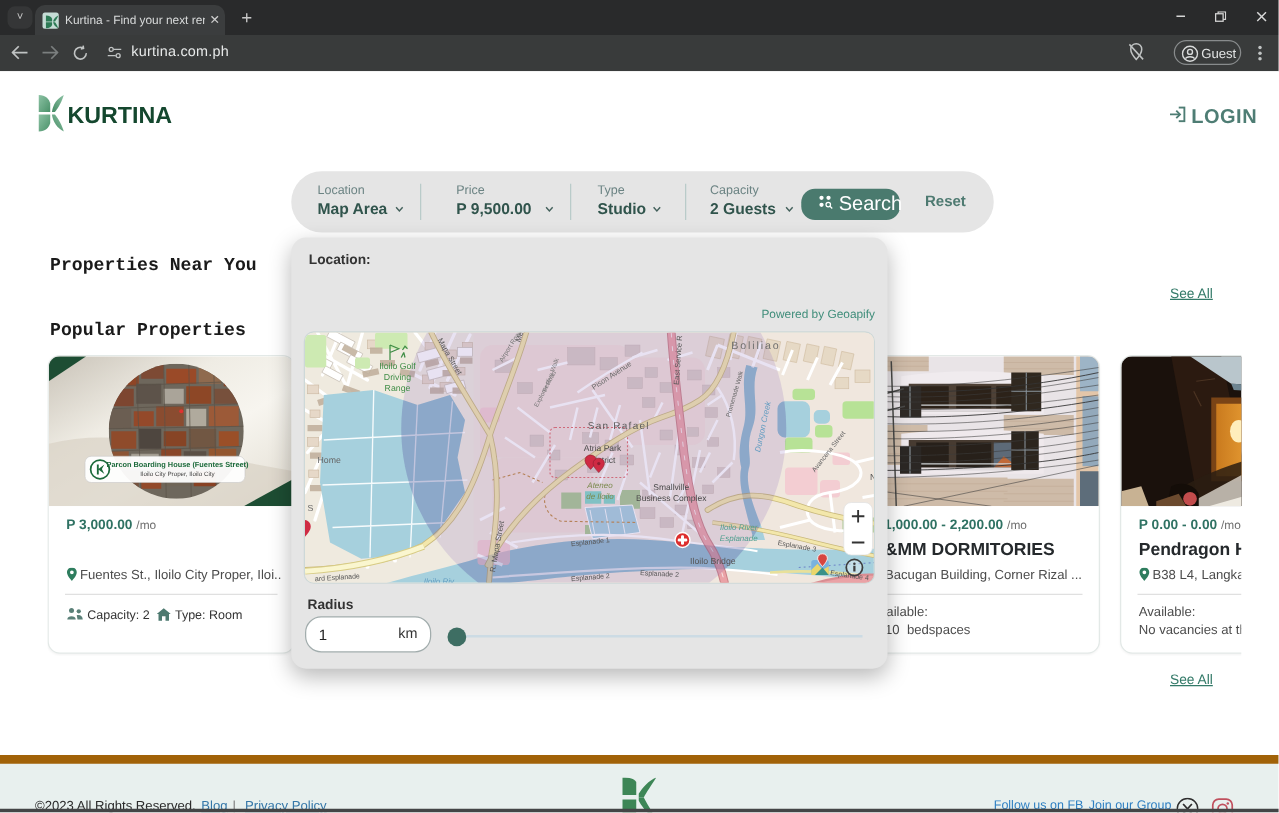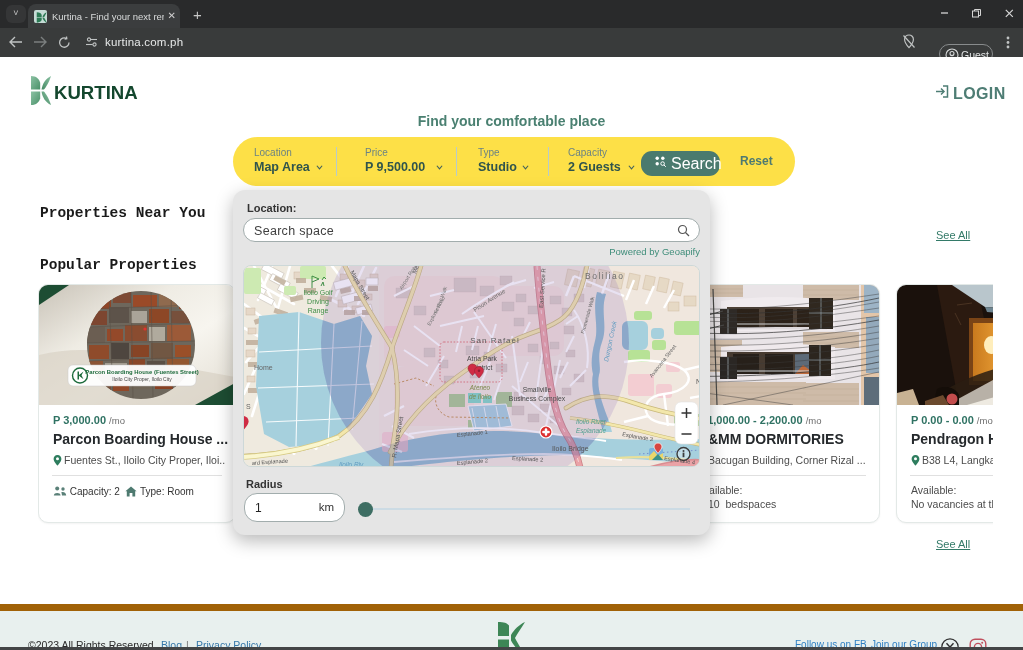--- a/index.html
+++ b/index.html
@@ -12,31 +12,31 @@
   #tabsearch { left:6px; top:5px; width:20px; height:18px; border-radius:6px; background:#353637; color:#c7c7c7; text-align:center; font-size:9px; line-height:17px; }
   #tab { left:28px; top:4px; width:152px; height:24px; background:#3b3d3e; border-radius:8px 8px 0 0; color:#d9dbdb; font-size:10px; }
   #tab .fav { position:absolute; left:6px; top:6px; width:13px; height:13px; background:#c5dcd6; border-radius:2px; }
   #tab .fav svg { position:absolute; left:1.5px; top:1.5px; }
   #tab .ttl { position:absolute; left:24px; top:7px; width:112px; font-size:9.5px; white-space:nowrap; overflow:hidden; }
   #tab .x { position:absolute; right:4px; top:6px; font-size:10px; color:#cfcfcf; }
   #newtab { left:193px; top:6px; color:#c7c7c7; font-size:15px; font-weight:400; }
 
   #toolbar { left:0; top:28px; width:1023px; height:29px; background:#393b3b; }
   #url { left:105px; top:36px; color:#e7e9e9; font-size:11.5px; letter-spacing:.2px; }
-  #guest { left:939px; top:32px; width:54px; height:20px; border:1px solid #888b8c; border-radius:10px; color:#e3e5e5; font-size:10.5px;margin-top:12px; }
+  #guest { left:939px; top:32px; width:54px; height:20px; border:1px solid #888b8c; border-radius:10px; color:#e3e5e5; font-size:10.5px; }
   #guest svg { position:absolute; left:5px; top:3px; }
   #guest span { position:absolute; left:21px; top:4px; }
 
   
   #page { left:0; top:57px; width:1023px; height:593px; background:#fff; overflow:hidden; }
 
   #login { left:953px; top:28px; color:#4e7d74; font-size:16px; font-weight:bold; letter-spacing:.4px; }
   #h1 { left:0; top:56px; width:1023px; text-align:center; color:#4a8071; font-size:14px; font-weight:bold; }
 
-  #filter { left:233px; top:80px; width:562px; height:49px; background:#fde047; border-radius:25px; }
+  #filter { left:233px; top:80px; width:562px; height:49px; background:#e5e5e5; border-radius:25px; }
   .flab { position:absolute; top:10px; color:#6b8383; font-size:10px; }
   .fval { position:absolute; top:23px; color:#30544c; font-size:12.5px; font-weight:bold; }
   .fsep { position:absolute; top:10px; width:1px; height:29px; background:#b9cbc9; }
   .ch { position:absolute; top:27px; width:7px; height:7px; }
   #searchbtn { position:absolute; left:408px; top:14px; width:79px; height:25px; background:#4a7a6e; border-radius:11px; color:#fff; font-size:16px; }
   #searchbtn span { position:absolute; left:30px; top:4px; }
   #resetbtn { position:absolute; left:507px; top:17px; color:#4e7a71; font-size:12px; font-weight:bold; }
 
   .h2 { color:#1a1a1a; font-size:14.5px; font-weight:bold;font-family:Liberation Mono, monospace; }
   .seeall { color:#337a68; font-size:11px; text-decoration:underline; }
@@ -159,21 +159,20 @@
       <path fill="url(#lg2)" d="M15.5,16 C16.8,22 21,27 29.5,30 C26,22.5 21.5,18 19,16 Z"></path>
     </g>
     <text x="24" y="22.5" font-size="18.6" font-weight="bold" fill="#14472e">KURTINA</text>
   </svg>
   <div class="abs" id="login">LOGIN</div>
   <svg class="abs" style="left:935px; top:28px;" width="14" height="13" viewBox="0 0 14 13">
       <path d="M8 1 L12.5 1 L12.5 12 L8 12" fill="none" stroke="#4e7d74" stroke-width="1.5"></path>
       <line x1="1" y1="6.5" x2="8.5" y2="6.5" stroke="#4e7d74" stroke-width="1.5"></line>
       <path d="M6 3.5 L9 6.5 L6 9.5" fill="none" stroke="#4e7d74" stroke-width="1.5"></path>
     </svg>
-  <div class="abs" id="h1">Find your comfortable place</div>
 
   <div class="abs" id="filter">
     <div class="flab" style="left:21px;">Location</div>
     <div class="fval" style="left:21px;">Map Area</div>
     <svg class="ch" style="left:83px;" viewBox="0 0 8 8">
         <path d="M1 2 L4 5.5 L7 2" fill="none" stroke="#44615c" stroke-width="1.3"></path>
       </svg>
     <div class="fsep" style="left:103px;"></div>
     <div class="flab" style="left:132px;">Price</div>
     <div class="fval" style="left:132px;">P 9,500.00</div>
@@ -267,21 +266,20 @@
       </g>
       <g>
         <rect x="29" y="80" width="128" height="21" rx="5" fill="#fff" opacity="0.95" stroke="#c9c9c9" stroke-width="0.5"></rect>
         <circle cx="41" cy="90.5" r="7.5" fill="#fff" stroke="#1d6b3c" stroke-width="1.4"></circle>
         <path d="M38.5,86.5 L40,86.5 L40,94.5 L38.5,94.5 Z M40,90 L44.5,86.5 L42.5,90.2 L44.5,94.2 L40,90.8 Z" fill="#1d6b3c"></path>
         <text x="103" y="88.5" font-size="5.9" font-weight="bold" fill="#1d6b3c" text-anchor="middle">Parcon Boarding House (Fuentes Street)</text>
         <text x="103" y="96" font-size="5" fill="#444" text-anchor="middle">Iloilo City Proper, Iloilo City</text>
       </g>
     </svg></div>
     <div class="cprice">P 3,000.00 <span>/mo</span></div>
-    <div class="ctitle">Parcon Boarding House ...</div>
     <div class="cloc"><svg width="9" height="11" viewBox="0 0 9 11">
             <path d="M4.5 0 C2 0 0.6 1.8 0.6 3.9 C0.6 6.6 4.5 10.6 4.5 10.6 C4.5 10.6 8.4 6.6 8.4 3.9 C8.4 1.8 7 0 4.5 0 Z M4.5 5.3 A1.5 1.5 0 1 1 4.5 2.3 A1.5 1.5 0 1 1 4.5 5.3 Z" fill="#2e7d5e"></path>
           </svg>Fuentes St., Iloilo City Proper, Iloi...</div>
     <div class="cdiv"></div>
     <div class="cstat"><svg width="14" height="12" viewBox="0 0 14 12">
             <circle cx="4.2" cy="3.4" r="2" fill="#5a8078"></circle>
             <path d="M0.8 10.5 C0.8 7.2 7.6 7.2 7.6 10.5 Z" fill="#5a8078"></path>
             <circle cx="10" cy="4" r="1.7" fill="#5a8078"></circle>
             <path d="M8.4 7.1 C11.2 6.4 13.2 8.2 13.2 10.5 L9 10.5 Z" fill="#5a8078"></path>
           </svg> Capacity: 2&nbsp; <svg width="12" height="11" viewBox="0 0 12 11">
@@ -402,27 +400,20 @@
     <div class="cloc"><svg width="9" height="11" viewBox="0 0 9 11">
             <path d="M4.5 0 C2 0 0.6 1.8 0.6 3.9 C0.6 6.6 4.5 10.6 4.5 10.6 C4.5 10.6 8.4 6.6 8.4 3.9 C8.4 1.8 7 0 4.5 0 Z M4.5 5.3 A1.5 1.5 0 1 1 4.5 2.3 A1.5 1.5 0 1 1 4.5 5.3 Z" fill="#2e7d5e"></path>
           </svg>B38 L4, Langka-Avocado Sts., GSIS</div>
     <div class="cdiv"></div>
     <div class="cavail">Available:<br>No vacancies at the moment</div>
   </div>
   </div>
 
   <div class="abs" id="popup">
     <div class="lab">Location:</div>
-    <div id="searchbox">
-        <span>Search space</span>
-        <svg style="position:absolute;right:9px;top:5px;" width="13" height="13" viewBox="0 0 13 13">
-          <circle cx="5.5" cy="5.5" r="4" fill="none" stroke="#555" stroke-width="1.2"></circle>
-          <line x1="8.5" y1="8.5" x2="12" y2="12" stroke="#555" stroke-width="1.2"></line>
-        </svg>
-      </div>
     <div id="poweredby">Powered by Geoapify</div>
     <div id="mapwrap"><svg width="457" height="202" viewBox="0 0 457 202">
       <defs>
         <clipPath id="wclip">
           <path d="M15,50 L55,46 L90,58 L116,50 L128,70 L122,100 L128,128 L106,160 L84,178 L45,181 L20,168 L12,120 Z"></path>
           <path d="M60,202 C90,193 115,188 140,180 C195,165 250,162 300,168 C345,173 400,175 457,173 L457,198 C400,194 360,190 320,189 C270,190 230,193 195,197 C175,199 160,201 148,202 Z"></path>
           <path d="M353,26 L362,28 C356,45 364,60 358,76 C352,92 358,101 355,109 C352,121 359,140 365,155 L368,166 L359,166 C352,140 346,121 349,108 C347,100 347,90 351,75 C355,60 348,44 353,26 Z"></path>
           <rect x="378" y="55" width="26" height="29" rx="6"></rect>
           <rect x="407" y="62" width="13" height="11" rx="4"></rect>
         </clipPath>

